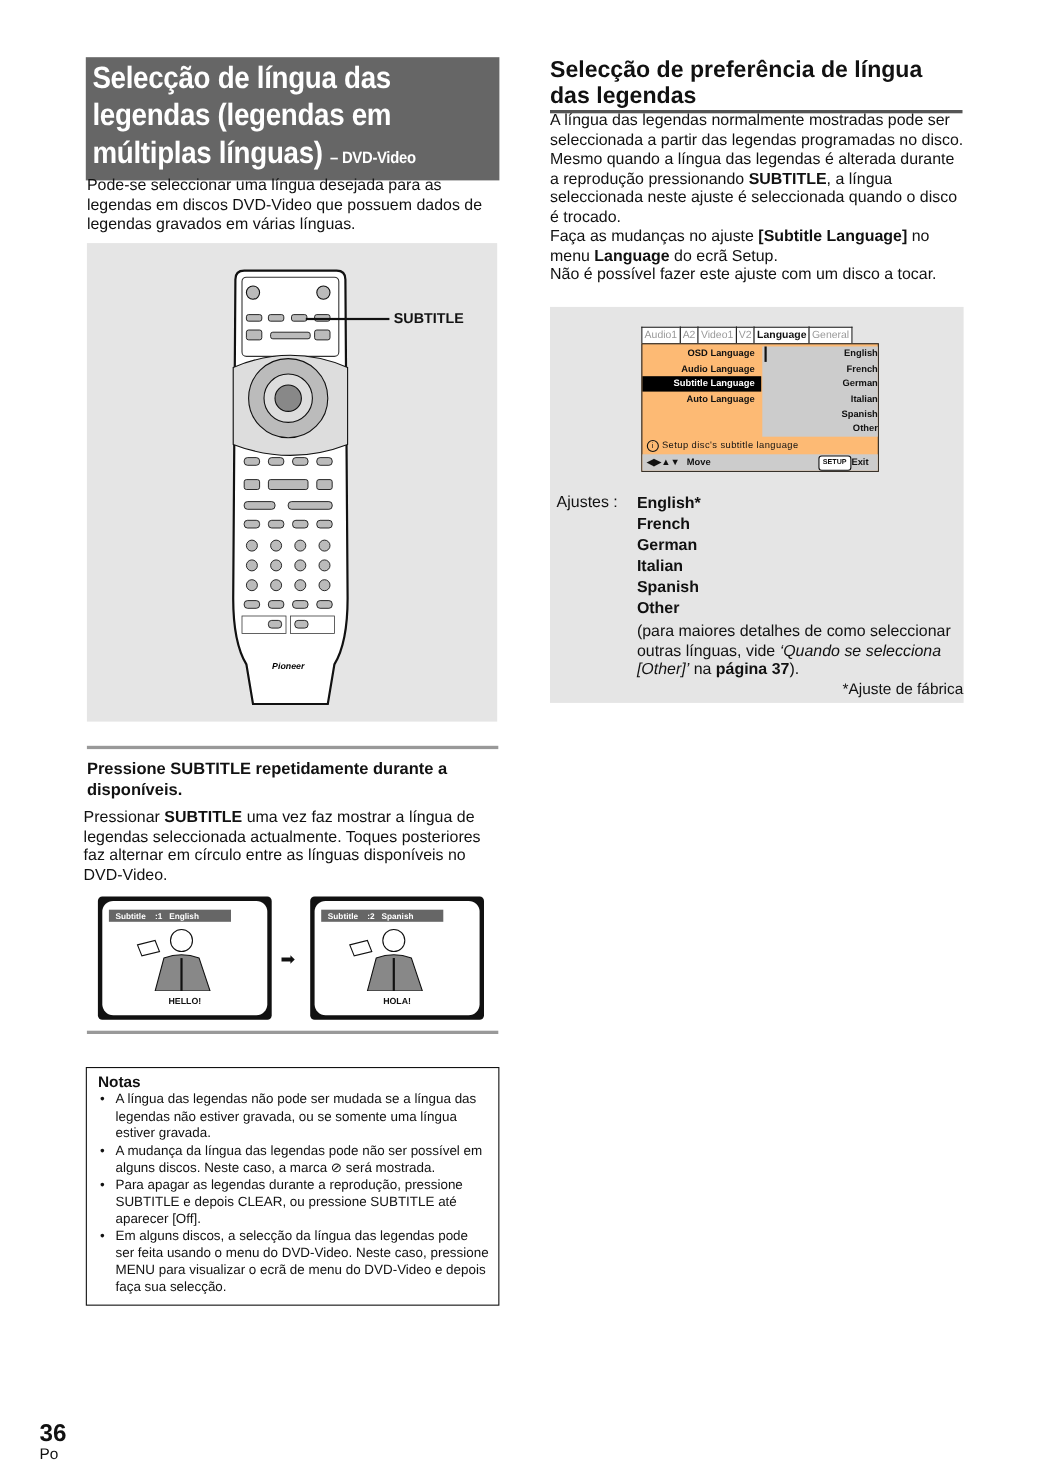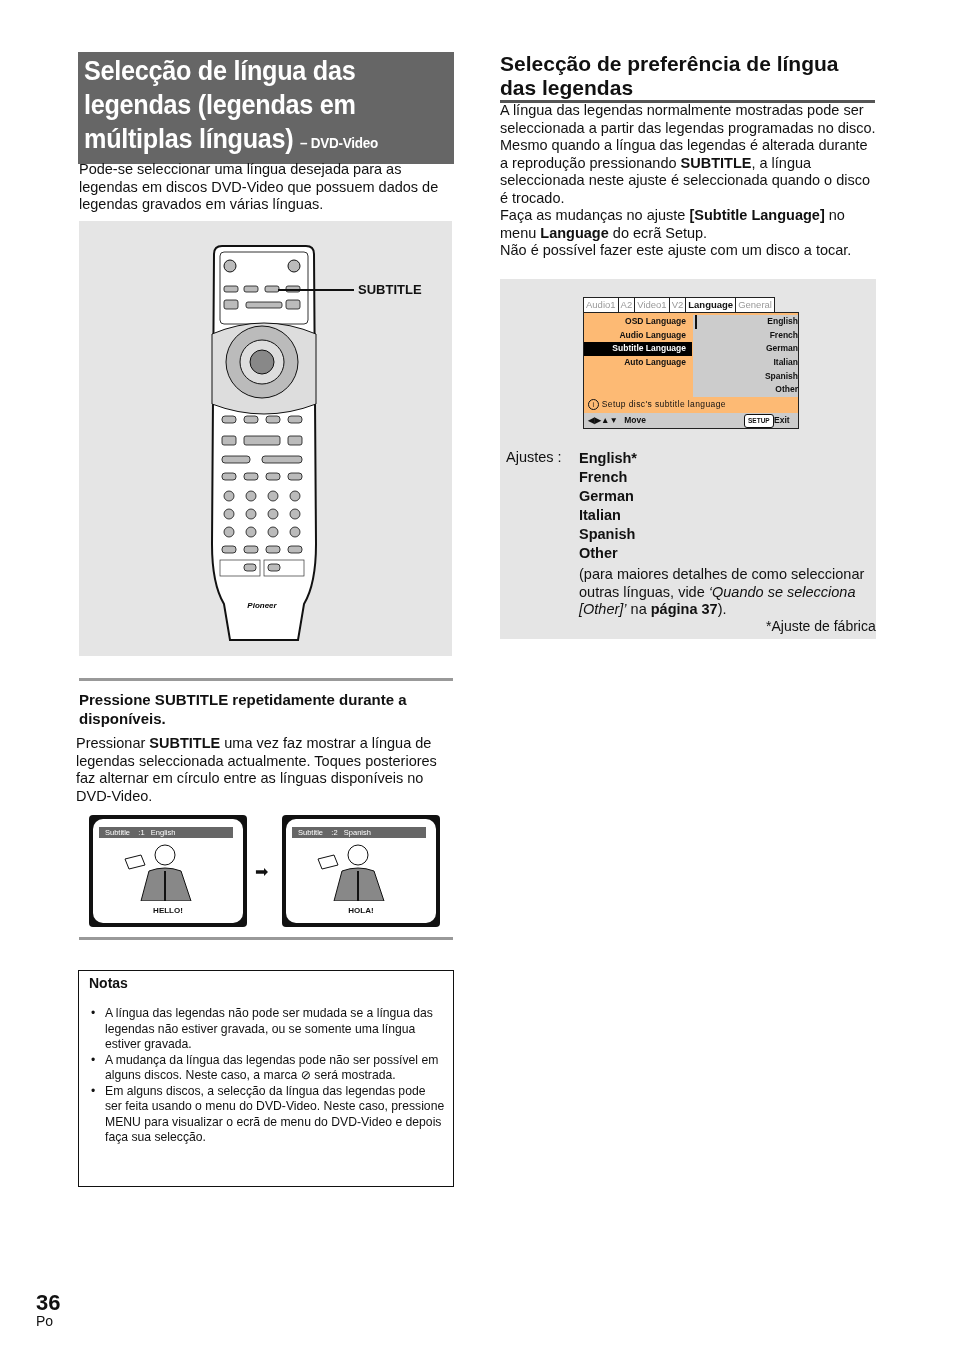--- a/index.html
+++ b/index.html
@@ -16,26 +16,26 @@
   .remote-panel{left:79px;top:221px;width:373px;height:435px;background:#e5e5e5;}
   .remote{left:208px;top:244px;width:112px;height:400px;}
   .subtitle-callout{left:358px;top:282px;font-weight:bold;font-size:13px;}
   .callout-line{left:278px;top:289px;width:76px;height:2px;background:#111;}
   
   .rule{left:79px;width:374px;height:3px;background:#999;}
   .step-title{left:79px;top:690px;width:378px;font-weight:bold;font-size:15px;line-height:19px;}
   .step-body{left:76px;top:735px;width:378px;}
   .screen{top:815px;width:158px;height:112px;background:#111;border-radius:4px;}
   .screen .inner{position:absolute;left:4px;top:4px;right:4px;bottom:4px;background:#fff;border-radius:10px;}
-  .screen .bar{position:absolute;left:6px;top:8px;width:134px;height:11px;background:#666;color:#fff;font-size:7.5px;font-weight:normal;line-height:11px;padding-left:6px;box-sizing:border-box;white-space:pre;}
+  .screen .bar{position:absolute;left:6px;top:8px;width:111px;height:11px;background:#666;color:#fff;font-size:7.5px;font-weight:bold;line-height:11px;padding-left:6px;box-sizing:border-box;white-space:pre;}
   .screen .cap{position:absolute;left:0;right:0;bottom:8px;text-align:center;font-size:8px;font-weight:bold;}
   .arrow{left:255px;top:862px;font-size:16px;}
   
   .notes{left:78px;top:970px;width:376px;height:217px;border:1px solid #111;box-sizing:border-box;padding:4px 8px 0 10px;}
-  .notes h4{margin:0 0 15px 0;font-size:14px;font-weight:bold;}
+  .notes h4{margin:0 0 1px 0;font-size:14px;font-weight:bold;}
   .notes ul{margin:0;padding:0;list-style:none;}
   .notes li{position:relative;padding-left:16px;font-size:12.2px;line-height:15.5px;}
   .notes li:before{content:"•";position:absolute;left:2px;top:0;}
   
   .rtitle{left:500px;top:52px;width:375px;font-weight:bold;font-size:21px;line-height:24px;}
   .rrule{left:500px;top:100px;width:375px;height:3px;background:#555;}
   .rbody{left:500px;top:102px;width:378px;}
   .setbox{left:500px;top:279px;width:376px;height:360px;background:#e5e5e5;}
   .osd{left:583px;top:297px;width:216px;height:132px;}
   .osd .tabs{position:absolute;left:0;top:0;height:15px;display:flex;font-size:9.5px;}
@@ -156,20 +156,21 @@
     <div class="cap">HOLA!</div>
   </div>
 </div>
 <div class="abs rule" style="top:937px"></div>
 
 <div class="abs notes">
   <h4>Notas</h4>
   <ul>
     <li>A língua das legendas não pode ser mudada se a língua das legendas não estiver gravada, ou se somente uma língua estiver gravada.</li>
     <li>A mudança da língua das legendas pode não ser possível em alguns discos. Neste caso, a marca ⊘ será mostrada.</li>
+    <li>Para apagar as legendas durante a reprodução, pressione SUBTITLE e depois CLEAR, ou pressione SUBTITLE até aparecer [Off].</li>
     <li>Em alguns discos, a selecção da língua das legendas pode ser feita usando o menu do DVD-Video. Neste caso, pressione MENU para visualizar o ecrã de menu do DVD-Video e depois faça sua selecção.</li>
   </ul>
 </div>
 
 <div class="abs rtitle">Selecção de preferência de língua das legendas</div>
 <div class="abs rrule"></div>
 <div class="abs p rbody">
   <div><span>A língua das legendas normalmente mostradas pode ser seleccionada a partir das legendas programadas no disco. Mesmo quando a língua das legendas é alterada durante a reprodução pressionando </span><b>SUBTITLE</b><span>, a língua seleccionada neste ajuste é seleccionada quando o disco é trocado.</span></div>
   <div><span>Faça as mudanças no ajuste </span><b>[Subtitle Language]</b><span> no menu </span><b>Language</b><span> do ecrã Setup.</span></div>
   <div>Não é possível fazer este ajuste com um disco a tocar.</div>

